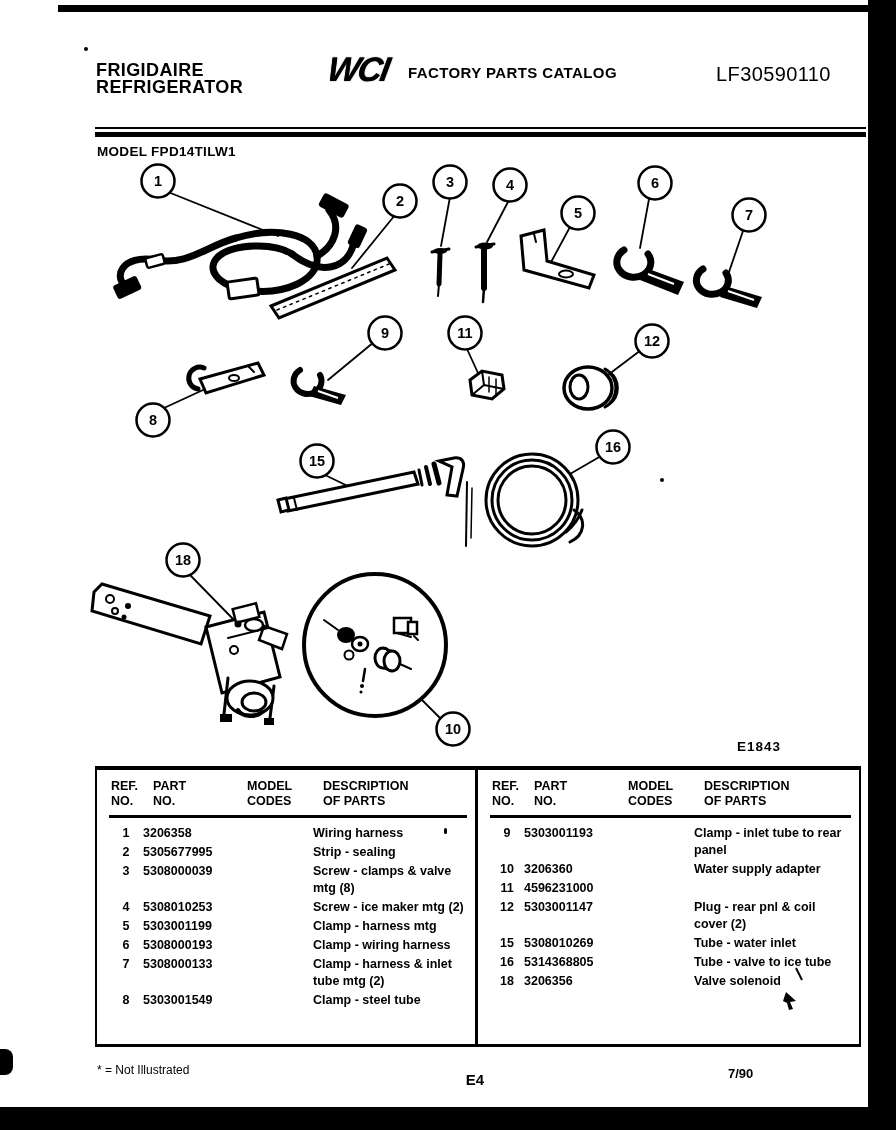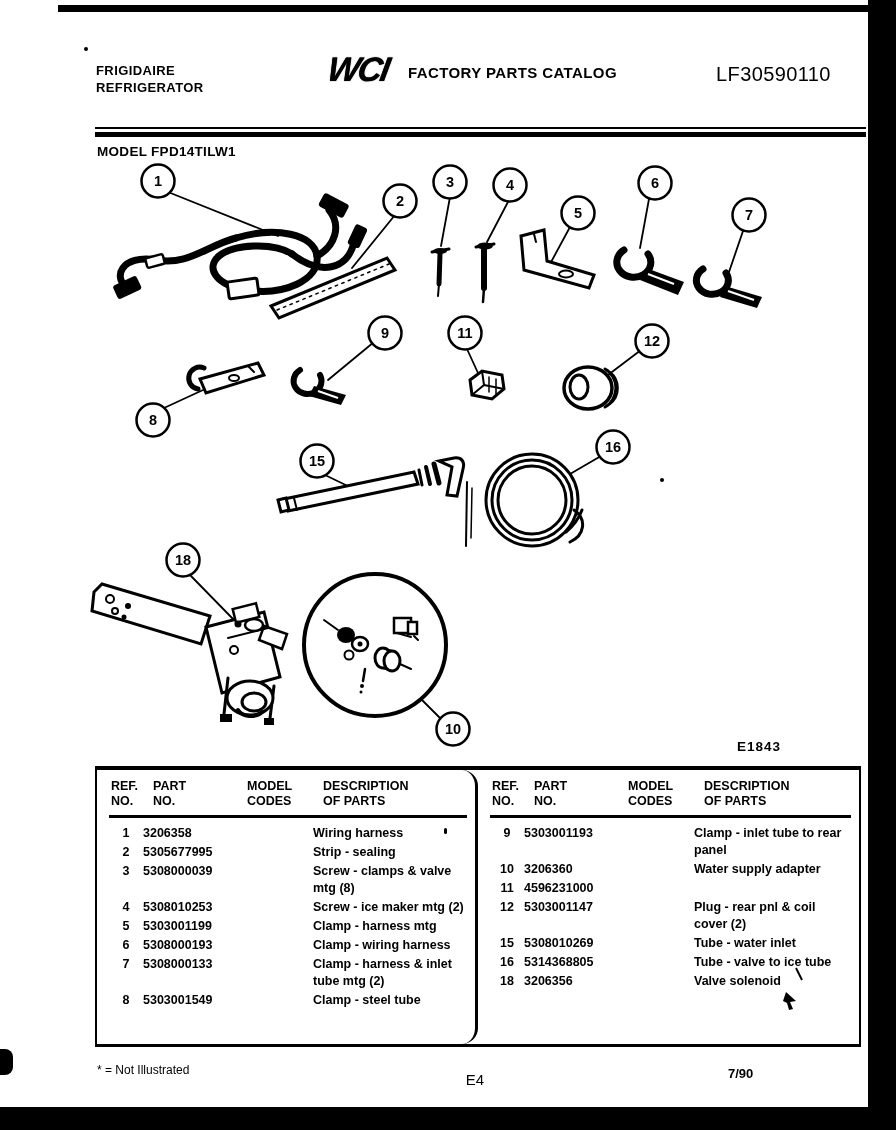--- a/index.html
+++ b/index.html
@@ -16,55 +16,55 @@
   .top-line   { position:absolute; left:58px; top:5px; width:838px; height:7px; background:#000; }
   .right-bar  { position:absolute; left:868px; top:0; width:28px; height:1130px; background:#000; }
   .bottom-bar { position:absolute; left:0; top:1107px; width:896px; height:23px; background:#000; }
   .left-blob  { position:absolute; left:0; top:1049px; width:13px; height:26px; background:#000; border-radius:0 8px 8px 0; }
   .speck { position:absolute; background:#000; border-radius:50%; }
   .s1 { left:84px;  top:47px;  width:4px; height:4px; }
   .s2 { left:660px; top:478px; width:4px; height:4px; }
   .s3 { left:444px; top:828px; width:3px; height:6px; border-radius:2px; }
 
   
-  .brand { position:absolute; left:96px; top:62px; font-size:13px; font-weight:700; line-height:17px; letter-spacing:.4px; }
+  .brand { position:absolute; left:96px; top:62px; font-size:18px; font-weight:700; line-height:17px; letter-spacing:.4px; }
   .logo  { position:absolute; left:328px; top:50px; font-size:34px; font-weight:900; font-style:italic;
            transform: skewX(-10deg); letter-spacing:-2px; text-shadow:0 0 1px #000; }
   .cat-title { position:absolute; left:408px; top:64px; font-size:15px; font-weight:700; letter-spacing:.4px; }
   .pub-num   { position:absolute; left:716px; top:63px; font-size:20px; font-weight:400; letter-spacing:.4px;text-align:center; }
   .rule-thin  { position:absolute; left:95px; top:127px; width:771px; height:2px; background:#000; }
   .rule-thick { position:absolute; left:95px; top:132px; width:771px; height:5px; background:#000; }
   .model-line { position:absolute; left:97px; top:144px; font-size:13.5px; font-weight:700; letter-spacing:.3px; }
 
   .diagram { position:absolute; left:88px; top:158px; width:775px; height:606px; }
   .figure-code { font-size:13.5px; font-weight:700; letter-spacing:1px; }
 
   
   .parts-table {
     position:absolute; left:95px; top:766px; width:766px; height:281px;
     border-top:4px solid #000; border-bottom:3px solid #000;
     border-left:2px solid #000; border-right:2px solid #000;
     display:flex;
   }
-  .half { width:50%; height:100%; padding:0 8px 0 12px;border-radius:16px; }
+  .half { width:50%; height:100%; padding:0 8px 0 12px; }
   .half.left { border-right:3px solid #000; }
   .thead {
     display:grid; grid-template-columns:42px 94px 76px auto;
     padding:9px 0 6px 2px; border-bottom:3px solid #000;
     font-size:12.5px; font-weight:700; line-height:15px;
   }
   .tbody { padding-top:7px; }
   .prow { display:grid; grid-template-columns:34px 94px 76px auto; margin-bottom:2px;
           font-size:12.5px; font-weight:700; line-height:17px; }
   .prow .ref { text-align:center; }
   .prow .desc { padding-right:2px; }
 
   
   .footer-note { position:absolute; left:97px;  top:1063px; font-size:12px; font-weight:400; }
-  .page-code   { position:absolute; left:88px;  top:1071px; width:774px; text-align:center; font-size:15px; font-weight:400; }
+  .page-code   { position:absolute; left:88px;  top:1071px; width:774px; text-align:center; font-size:15px; font-weight:700; }
   .date-code   { position:absolute; left:728px; top:1066px; font-size:13px; font-weight:700; }
 
   .cursor-artifact { position:absolute; left:780px; top:966px; }
 
   svg .ink { stroke:#000; fill:none; stroke-linecap:round; stroke-linejoin:round; }
   svg text.co { font-family:"Liberation Sans",sans-serif; font-size:14.5px; font-weight:700; text-anchor:middle; fill:#000; }
 </style>
 </head>
 <body>
 

